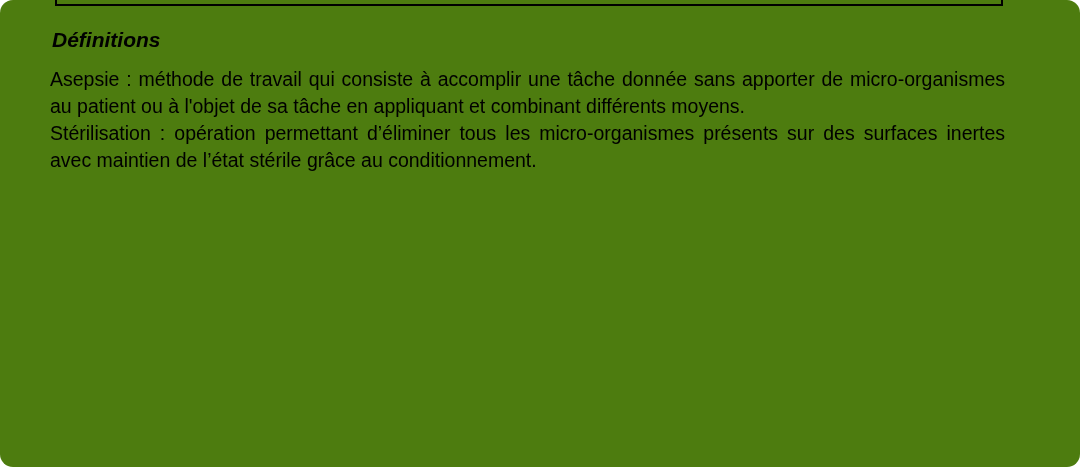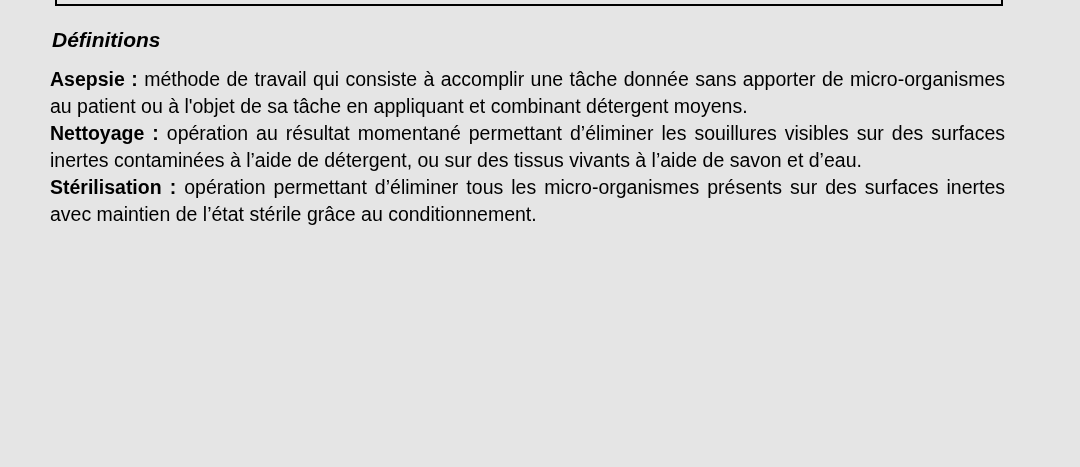--- a/index.html
+++ b/index.html
@@ -1,23 +1,24 @@
 <!DOCTYPE html>
 <html lang="fr"><head>
 <meta charset="utf-8">
 <style>
   html, body { margin: 0; padding: 0; background: #ffffff; }
   .page {
     position: relative;
     width: 1080px;
     height: 467px;
-    background: #e5e5e5;
+    background: #4d7c0f;
     color: #000000;
     font-family: "Liberation Sans", sans-serif;
     overflow: hidden;
+    border-radius: 13px;
   }
   
   .frame-remnant {
     position: absolute;
     left: 55px;
     top: 0;
     width: 948px;
     height: 6px;
     border-left: 2px solid #000;
     border-right: 2px solid #000;
@@ -36,33 +37,32 @@
     font-weight: bold;
     font-style: italic;
     margin: 0 0 14px 2px;
   }
   .defs {
     font-size: 19.5px;
     line-height: 27px;
     text-align: justify;
   }
   .defs p { margin: 0; }
-  .term { font-weight: bold; }
+  .term { font-weight: normal; }
 </style>
 </head>
 <body>
 
 <div class="page">
   <div class="frame-remnant"></div>
   <div class="content">
     <h1 class="heading">Définitions</h1>
     <div class="defs">
-  <p class="def"><strong class="term">Asepsie&nbsp;:</strong> <span class="body">méthode de travail qui consiste à accomplir une tâche donnée sans apporter de micro-organismes au patient ou à l'objet de sa tâche en appliquant et combinant détergent moyens.</span></p>
+  <p class="def"><strong class="term">Asepsie&nbsp;:</strong> <span class="body">méthode de travail qui consiste à accomplir une tâche donnée sans apporter de micro-organismes au patient ou à l'objet de sa tâche en appliquant et combinant différents moyens.</span></p>
 
-  <p class="def"><strong class="term">Nettoyage&nbsp;:</strong> <span class="body">opération au résultat momentané permettant d’éliminer les souillures visibles sur des surfaces inertes contaminées à l’aide de détergent, ou sur des tissus vivants à l’aide de savon et d’eau.</span></p>
 
 
 
 
   <p class="def"><strong class="term">Stérilisation&nbsp;:</strong> <span class="body">opération permettant d’éliminer tous les micro-organismes présents sur des surfaces inertes avec maintien de l’état stérile grâce au conditionnement.</span></p>
 </div>
   </div>
 </div>
 
 </body></html>

